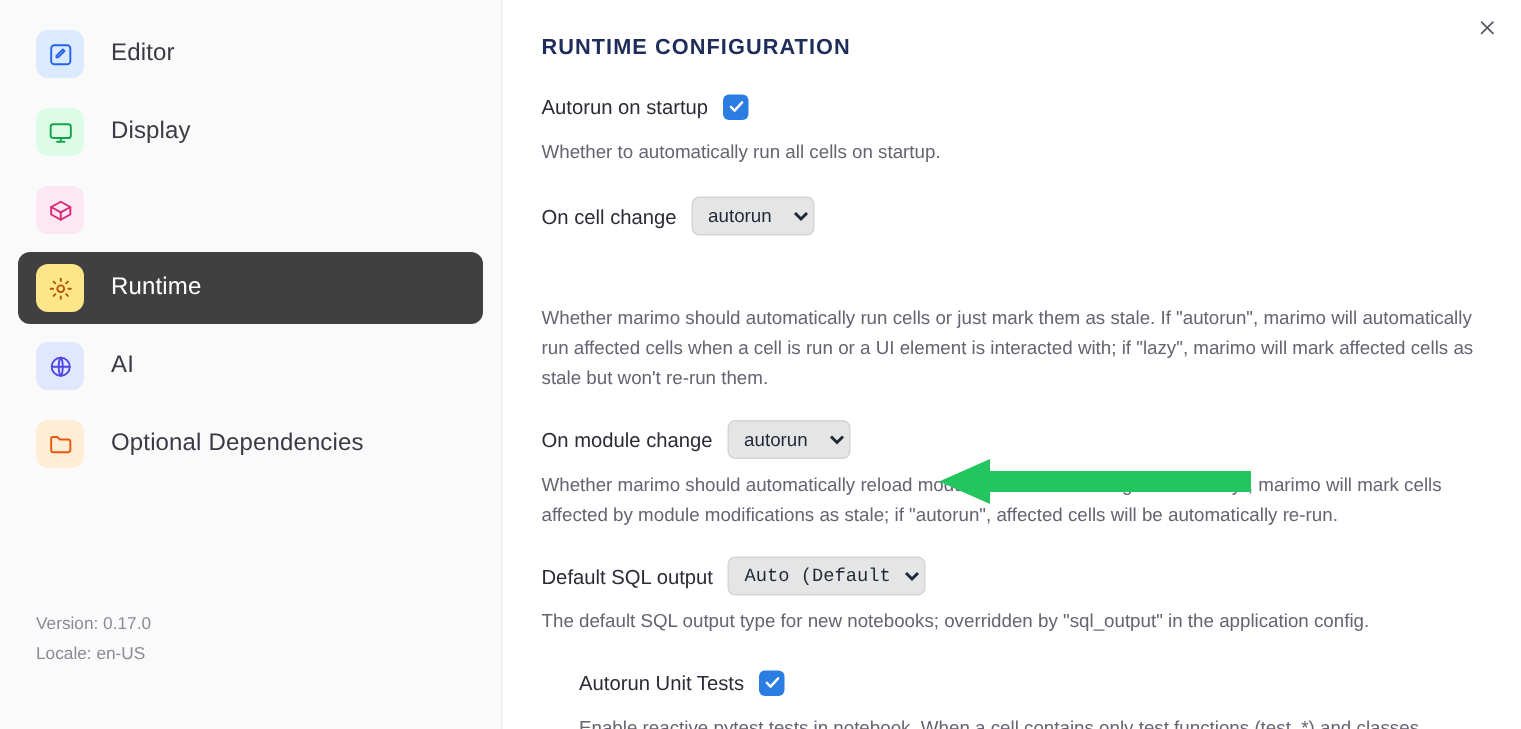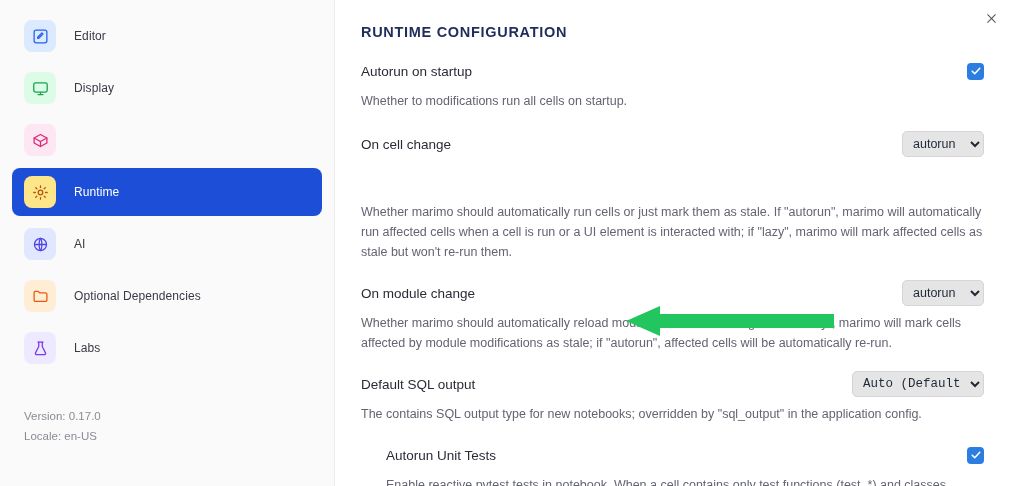--- a/index.html
+++ b/index.html
@@ -33,26 +33,26 @@
     align-items: center;
     gap: 18px;
     height: 48px;
     margin: 4px 12px;
     padding: 0 12px;
     border-radius: 8px;
     cursor: pointer;
     user-select: none;
   }
   .nav-item .nav-label {
-    font-size: 12px;
+    font-size: 16px;
     color: #3a3a46;
     letter-spacing: 0.1px;
   }
   .nav-item.active {
-    background: #1d4ed8;
+    background: #404040;
   }
   .nav-item.active .nav-label { color: #ffffff; }
 
   .nav-icon {
     width: 32px; height: 32px;
     border-radius: 8px;
     display: flex;
     align-items: center;
     justify-content: center;
     flex: 0 0 32px;
@@ -91,21 +91,20 @@
     letter-spacing: 0.7px;
     color: #1f2d5a;
     margin: 6px 0 16px 0;
   }
   .setting { margin-bottom: 6px; }
   .setting-row {
     display: flex;
     align-items: center;
     gap: 10px;
     min-height: 30px;
-    justify-content: space-between;
   }
   .setting-label {
     font-size: 13.5px;
     color: #2b2b36;
   }
   .setting-desc {
     font-size: 12.5px;
     color: #646472;
     line-height: 20px;
     margin-top: 5px;
@@ -218,50 +217,41 @@
 
     <div class="nav-item">
       <span class="nav-icon ic-deps">
         <svg width="17" height="17" viewBox="0 0 24 24" fill="none" stroke="currentColor" stroke-width="1.8" stroke-linecap="round" stroke-linejoin="round">
           <path d="M3 6.5a1.8 1.8 0 011.8-1.8h4L11 7h8.2A1.8 1.8 0 0121 8.8v8.4a1.8 1.8 0 01-1.8 1.8H4.8A1.8 1.8 0 013 17.2z"></path>
         </svg>
       </span>
       <span class="nav-label">Optional Dependencies</span>
     </div>
 
-    <div class="nav-item">
-      <span class="nav-icon ic-labs">
-        <svg width="17" height="17" viewBox="0 0 24 24" fill="none" stroke="currentColor" stroke-width="1.8" stroke-linecap="round" stroke-linejoin="round">
-          <path d="M9.5 3v6.2L5 18.2a1.7 1.7 0 001.5 2.5h11a1.7 1.7 0 001.5-2.5l-4.5-9V3"></path>
-          <path d="M8.5 3h7"></path>
-        </svg>
-      </span>
-      <span class="nav-label">Labs</span>
-    </div>
 
     <div id="sidebar-footer">
       <div>Version: 0.17.0</div>
       <div>Locale: en-US</div>
     </div>
   </div>
 
   <div id="main">
 
     <div id="panel-title">RUNTIME CONFIGURATION</div>
 
     <div class="setting">
       <div class="setting-row">
         <span class="setting-label">Autorun on startup</span>
         <span class="checkbox">
           <svg width="12" height="12" viewBox="0 0 24 24" fill="none" stroke="#ffffff" stroke-width="3.2" stroke-linecap="round" stroke-linejoin="round">
             <path d="M4.5 12.5l5 5 10-11"></path>
           </svg>
         </span>
       </div>
-      <div class="setting-desc">Whether to modifications run all cells on startup.</div>
+      <div class="setting-desc">Whether to automatically run all cells on startup.</div>
     </div>
 
     <div class="setting" style="margin-top:18px;">
       <div class="setting-row">
         <span class="setting-label">On cell change</span>
         <select class="sel" style="width:82px;">
           <option>autorun</option>
         </select>
       </div>
       <div class="setting-desc" style="max-width:640px;margin-top:43px;">Whether marimo should automatically run cells or just mark them as stale. If "autorun", marimo will automatically run affected cells when a cell is run or a UI element is interacted with; if "lazy", marimo will mark affected cells as stale but won't re-run them.</div>
@@ -277,21 +267,21 @@
       <div class="setting-desc" style="max-width:632px;">Whether marimo should automatically reload modules before executing cells. If "lazy", marimo will mark cells affected by module modifications as stale; if "autorun", affected cells will be automatically re-run.</div>
     </div>
 
     <div class="setting" style="margin-top:16px;">
       <div class="setting-row">
         <span class="setting-label">Default SQL output</span>
         <select class="sel" style="width:132px;font-family:Liberation Mono, monospace;">
           <option>Auto (Default)</option>
         </select>
       </div>
-      <div class="setting-desc">The contains SQL output type for new notebooks; overridden by "sql_output" in the application config.</div>
+      <div class="setting-desc">The default SQL output type for new notebooks; overridden by "sql_output" in the application config.</div>
     </div>
 
     <div class="setting" style="margin-top:16px;margin-left:25px;">
       <div class="setting-row">
         <span class="setting-label">Autorun Unit Tests</span>
         <span class="checkbox">
           <svg width="12" height="12" viewBox="0 0 24 24" fill="none" stroke="#ffffff" stroke-width="3.2" stroke-linecap="round" stroke-linejoin="round">
             <path d="M4.5 12.5l5 5 10-11"></path>
           </svg>
         </span>

